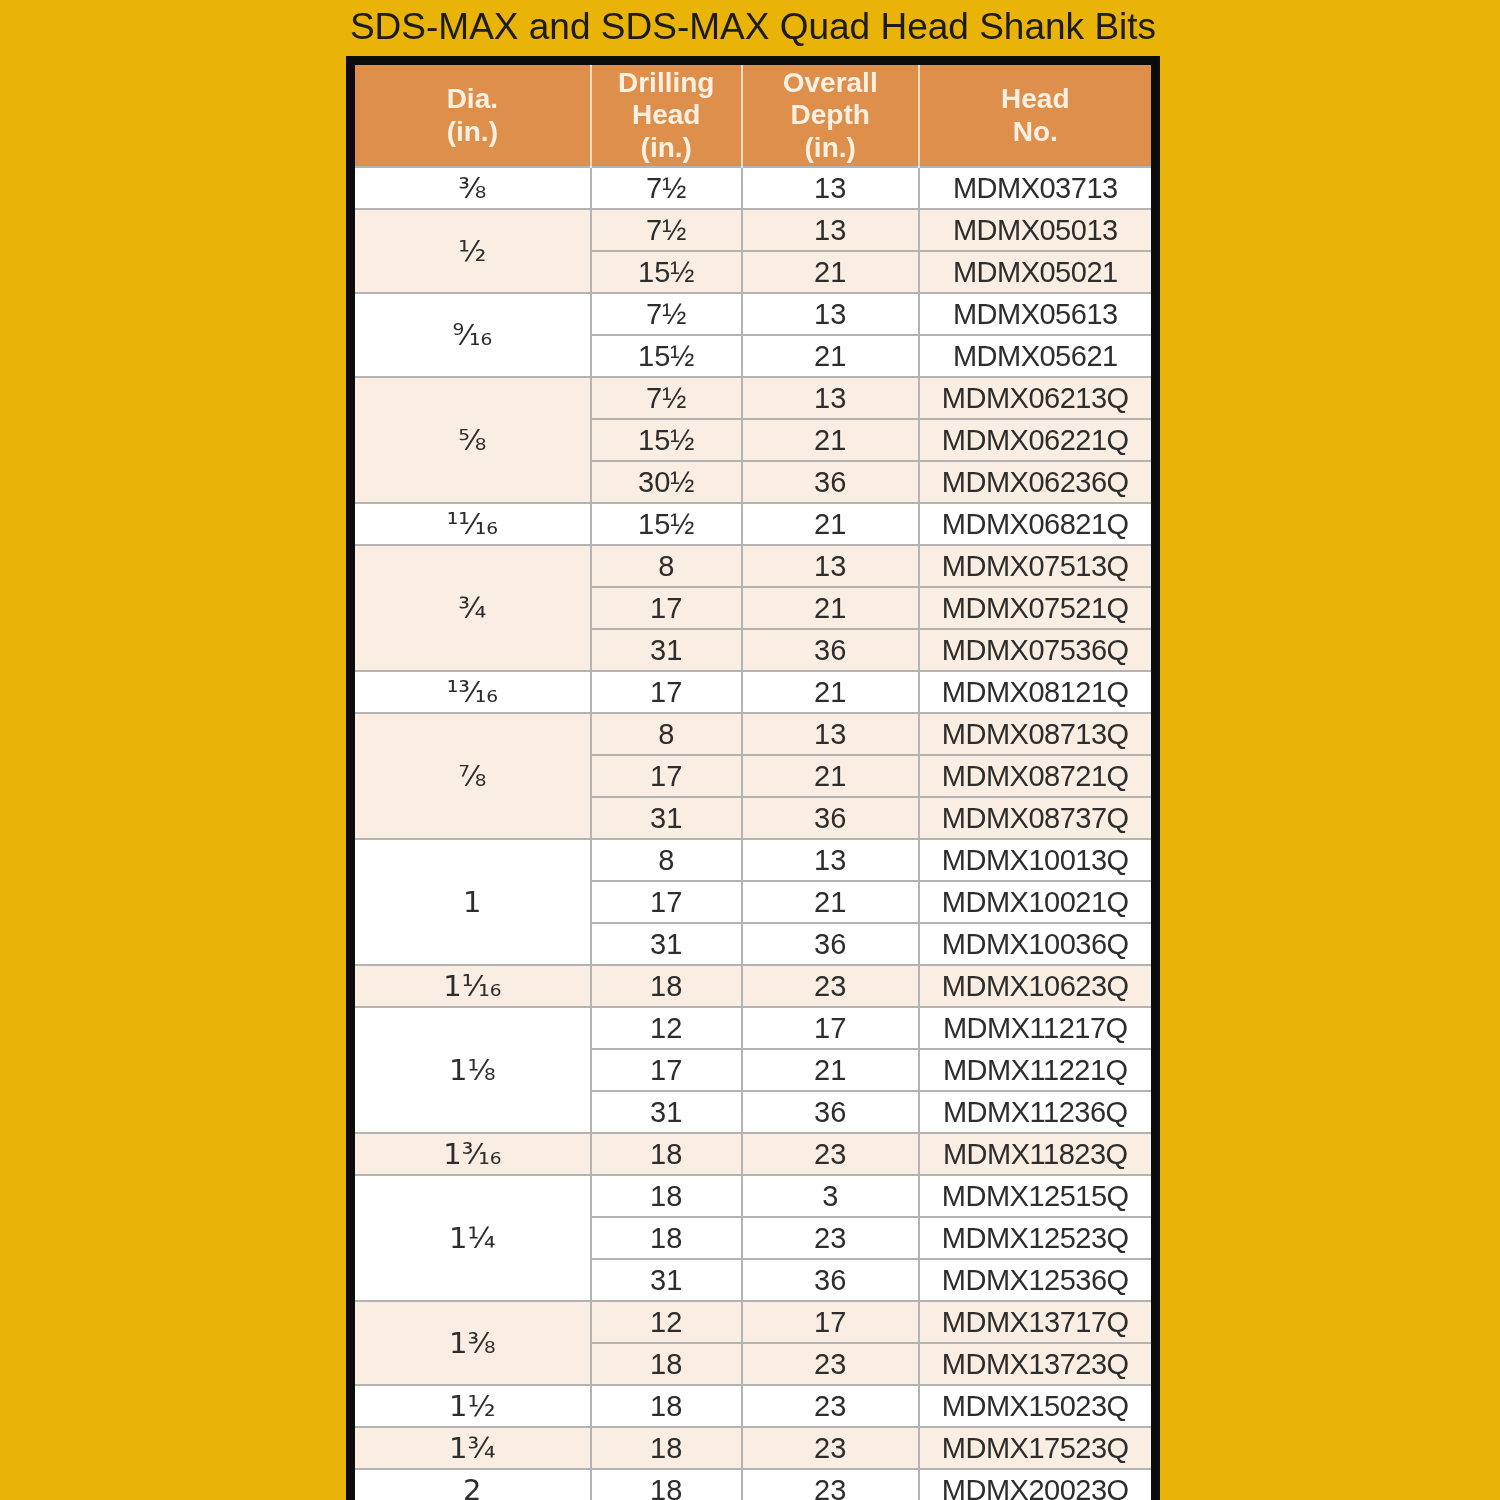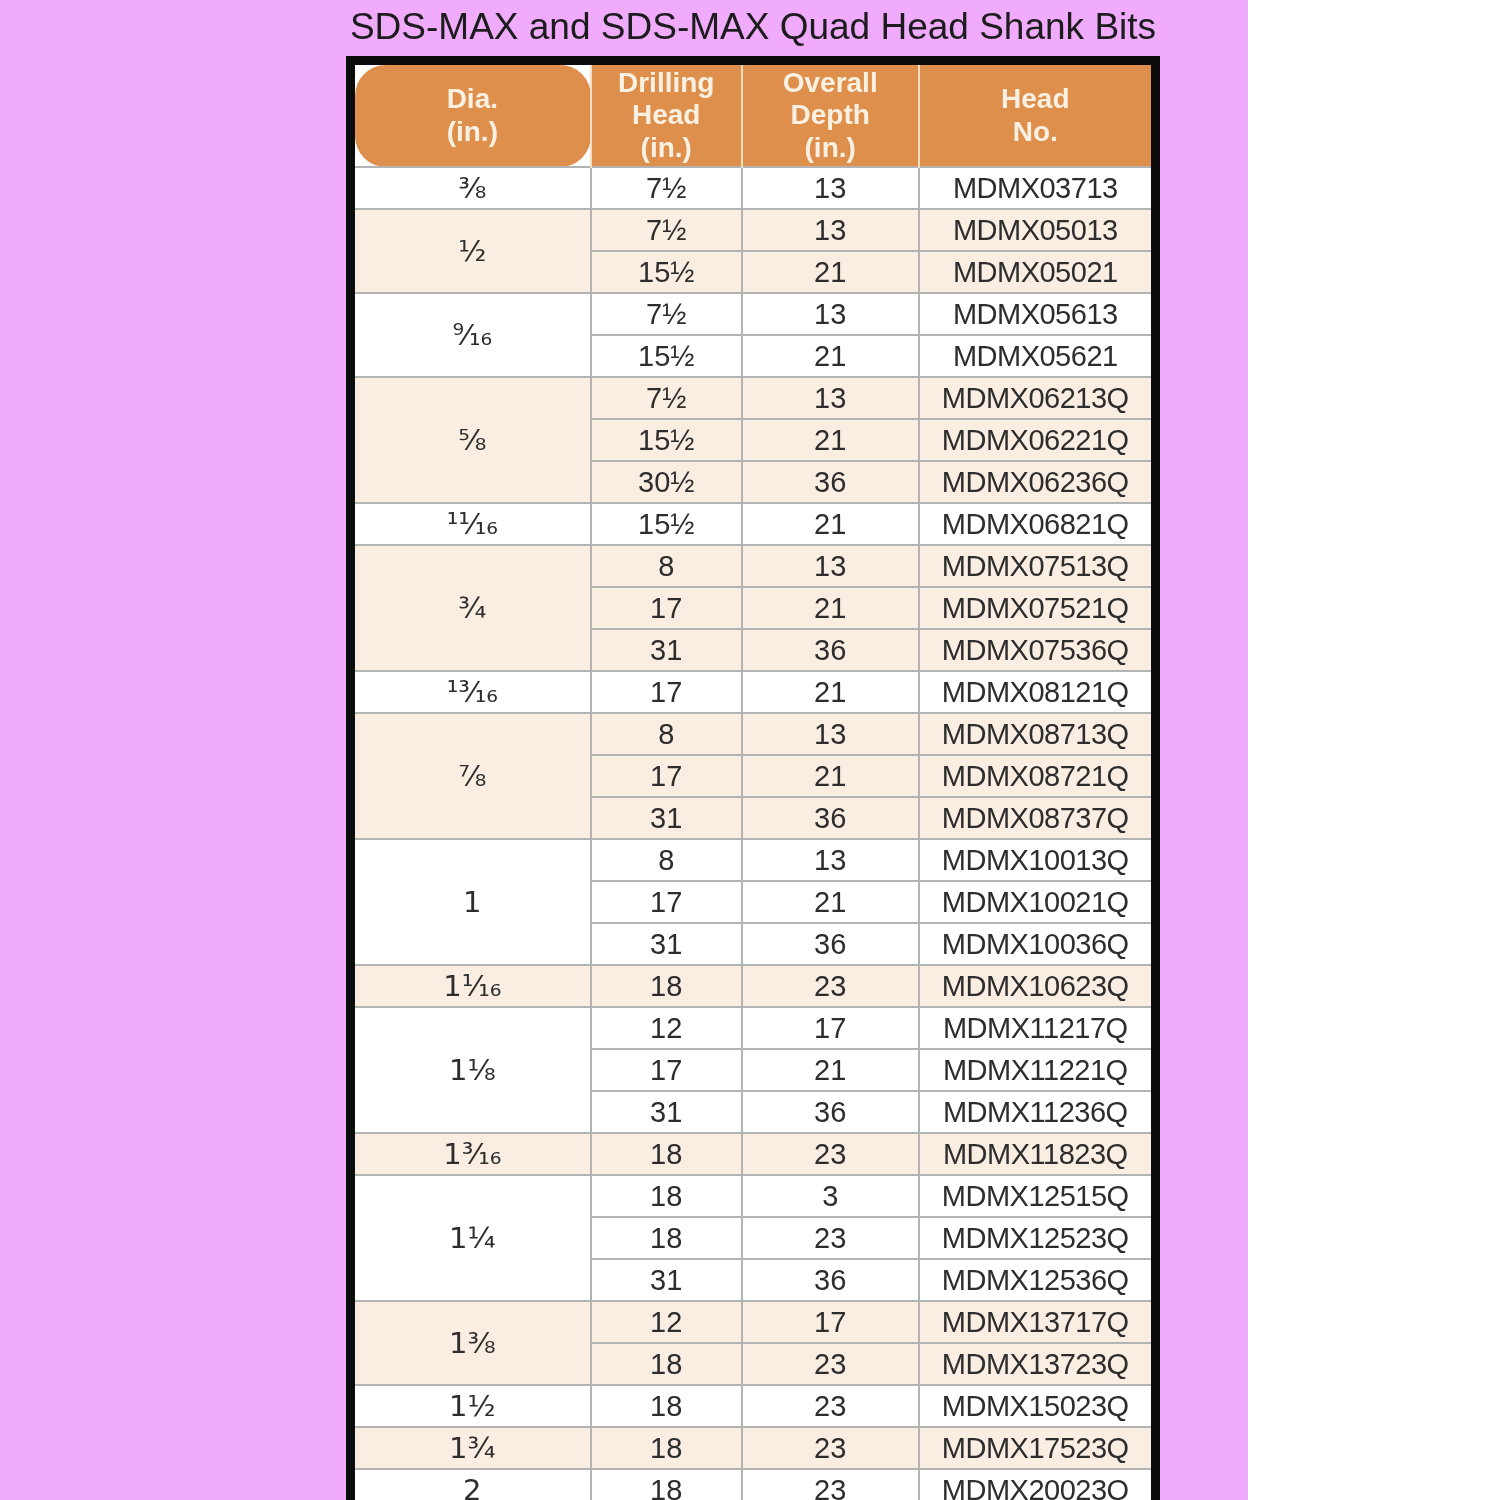--- a/index.html
+++ b/index.html
@@ -2,23 +2,23 @@
 <html style="--header-bg: #DE8F4C; --header-text: #FBF1E3; --header-divider: #F2DFC3; --row-bg: #FFFFFF; --row-alt-bg: #FAEEE2; --grid-line: #B3B3B3; --body-text: #2D2D2D;"><head>
 <meta charset="utf-8">
 <style>
   html, body {
     margin: 0;
     padding: 0;
     background: #ffffff;
   }
   .page {
     position: relative;
-    width: 1248px;
+    width: 1500px;
     height: 1500px;
-    background: #f0abfc;
+    background: #eab308;
     font-family: "Liberation Sans", "DejaVu Sans", sans-serif;
     color: #222;
   }
   .title {
     position: absolute;
     left: 346px;
     top: 6px;
     width: 814px;
     text-align: center;
     font-size: 37px;
@@ -51,21 +51,21 @@
     font-weight: bold;
     font-size: 28px;
     line-height: 1.16;
     height: 101px;
     text-align: center;
     vertical-align: middle;
     white-space: pre-line;
     border-left: 2px solid var(--header-divider, #F2DFC3);
     padding: 0;
   }
-  table.spec th:first-child { border-left: none; border-radius: 31px; }
+  table.spec th:first-child { border-left: none; }
 
   table.spec td {
     height: 40px;
     padding: 0;
     font-size: 29px;
     color: var(--body-text, #2d2d2d);
     text-align: center;
     vertical-align: middle;
     border-top: 2px solid var(--grid-line, #b3b3b3);
     border-left: 2px solid var(--grid-line, #b3b3b3);

